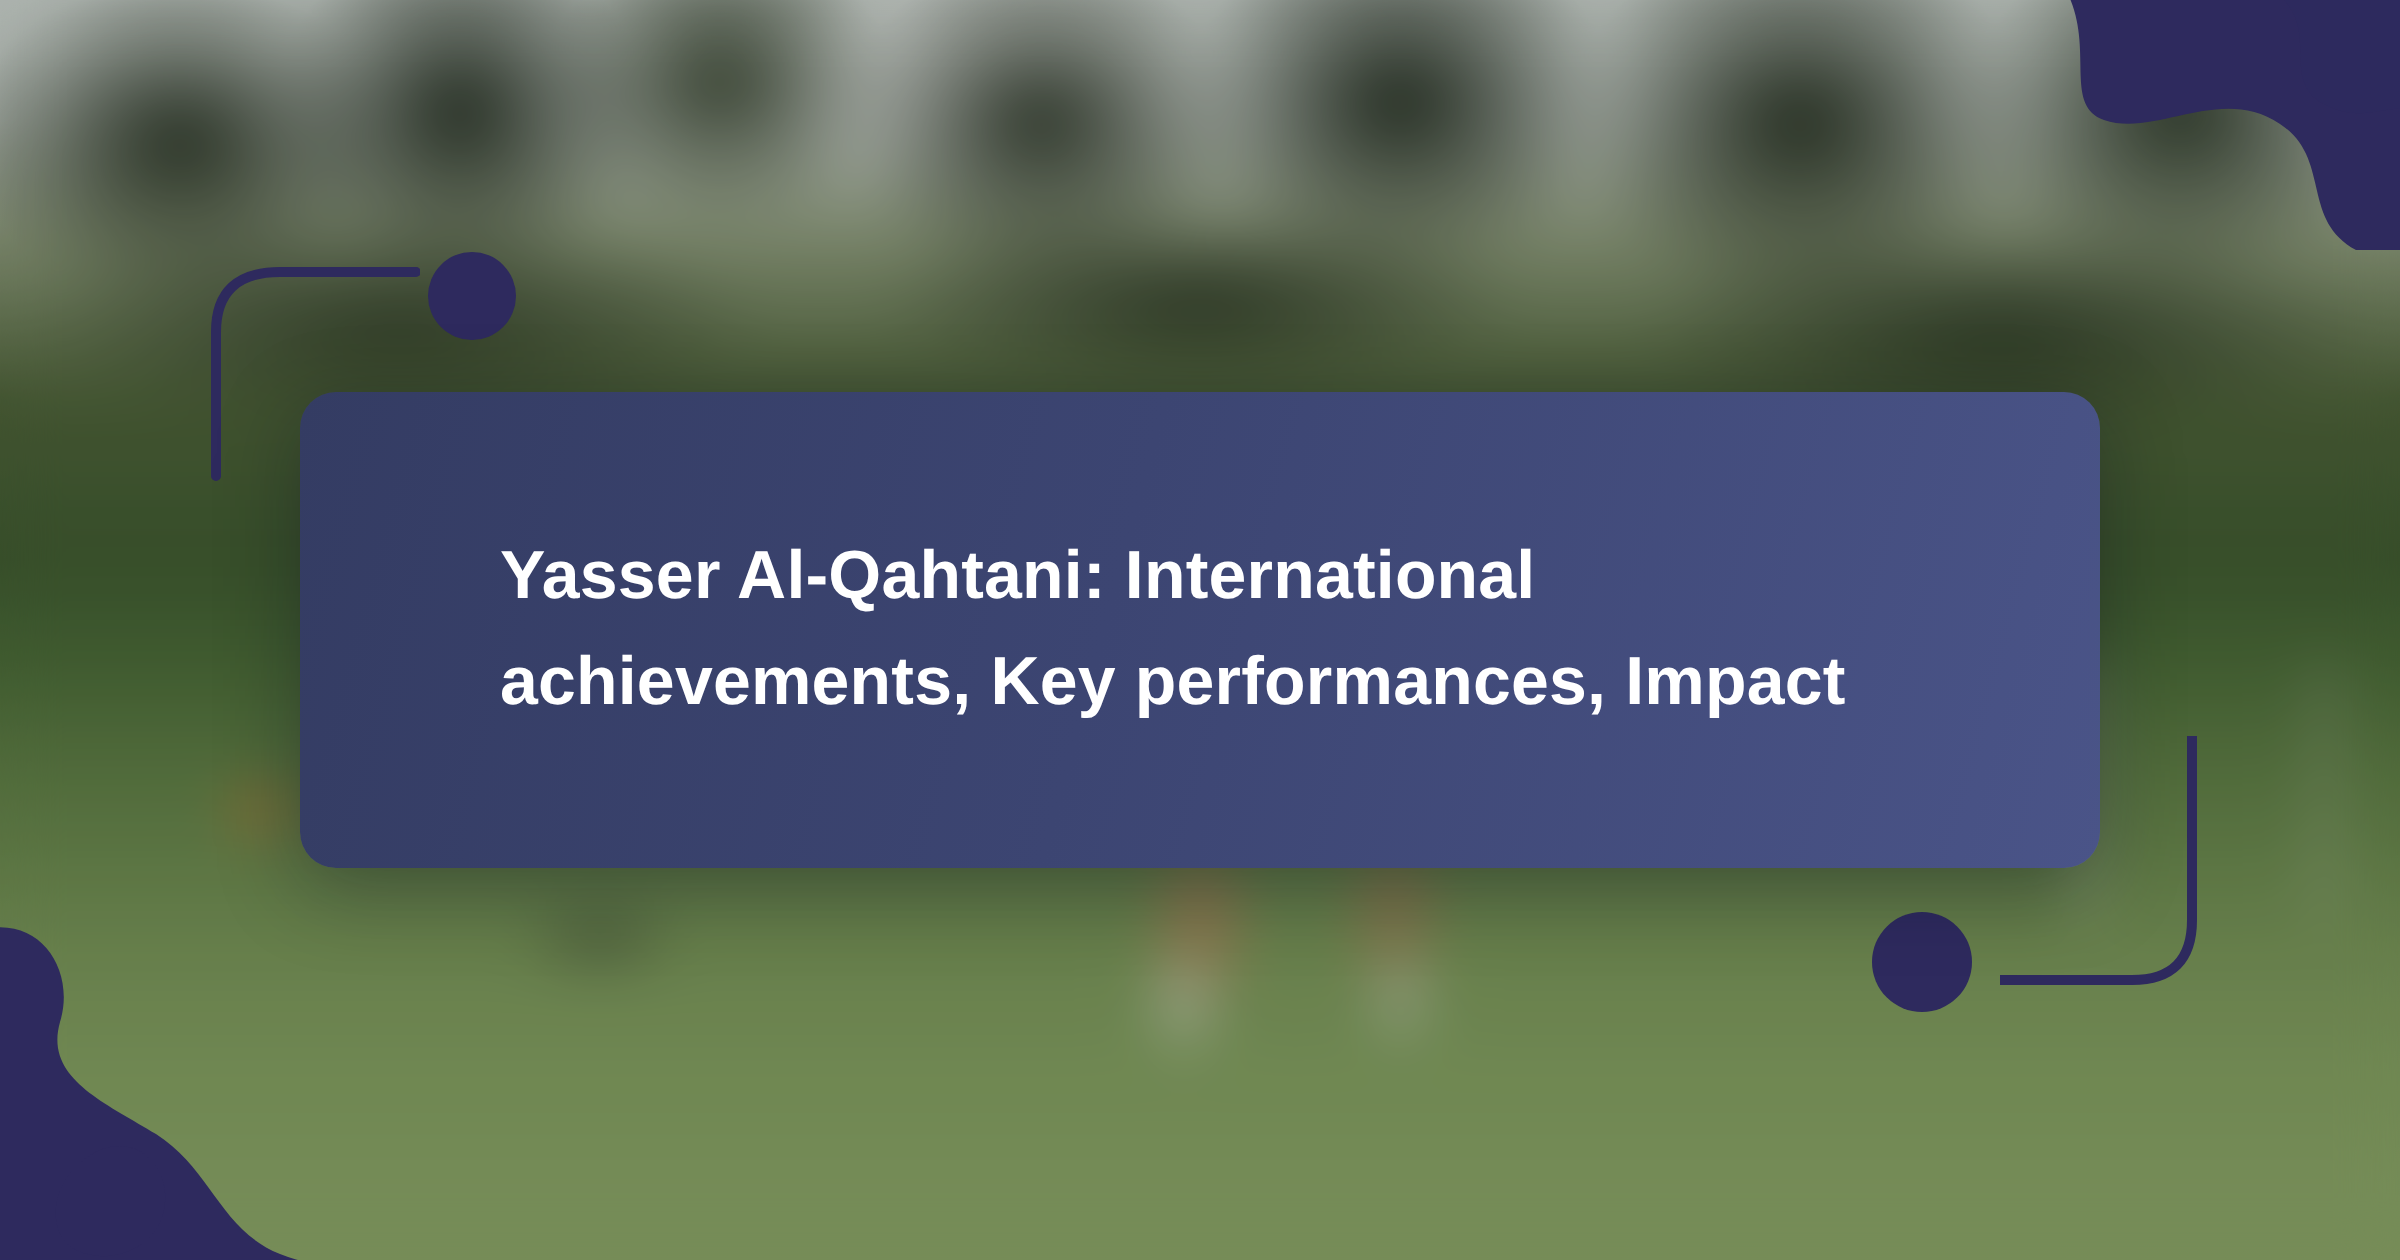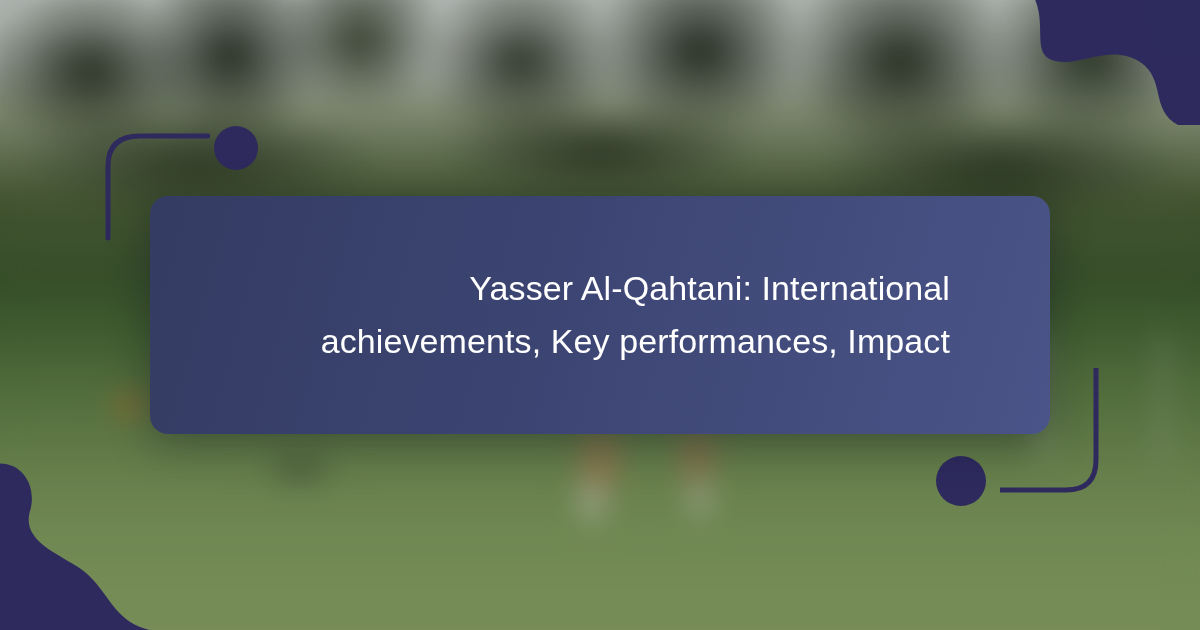--- a/index.html
+++ b/index.html
@@ -109,22 +109,22 @@
     background: linear-gradient(105deg, #343c63 0%, #3c4572 45%, #4a5488 100%);
     box-shadow: 0 10px 40px rgba(10,12,30,0.35);
     display: flex;
     align-items: center;
     justify-content: center;
   }
   .card-title {
     color: #ffffff;
     font-size: 34px;
     line-height: 1.55;
-    font-weight: 400;
-    text-align: right;
+    font-weight: 700;
+    text-align: left;
     letter-spacing: 0.1px;
     max-width: 700px;
     padding: 0 40px;
   }
 </style>
 </head>
 <body>
 
 <div class="stage">
 

